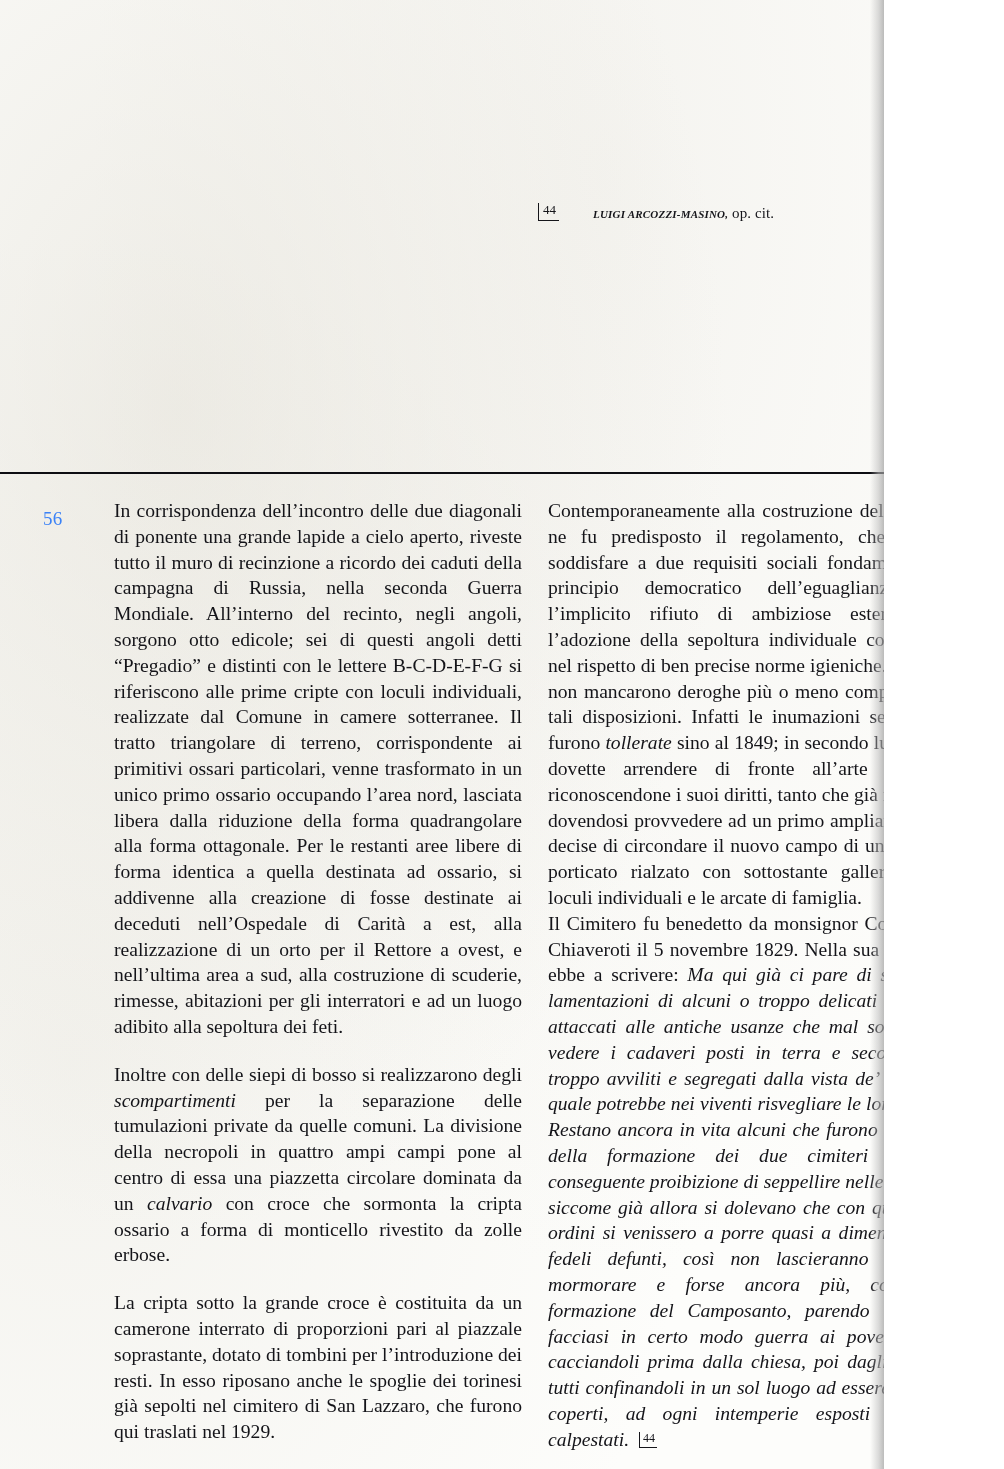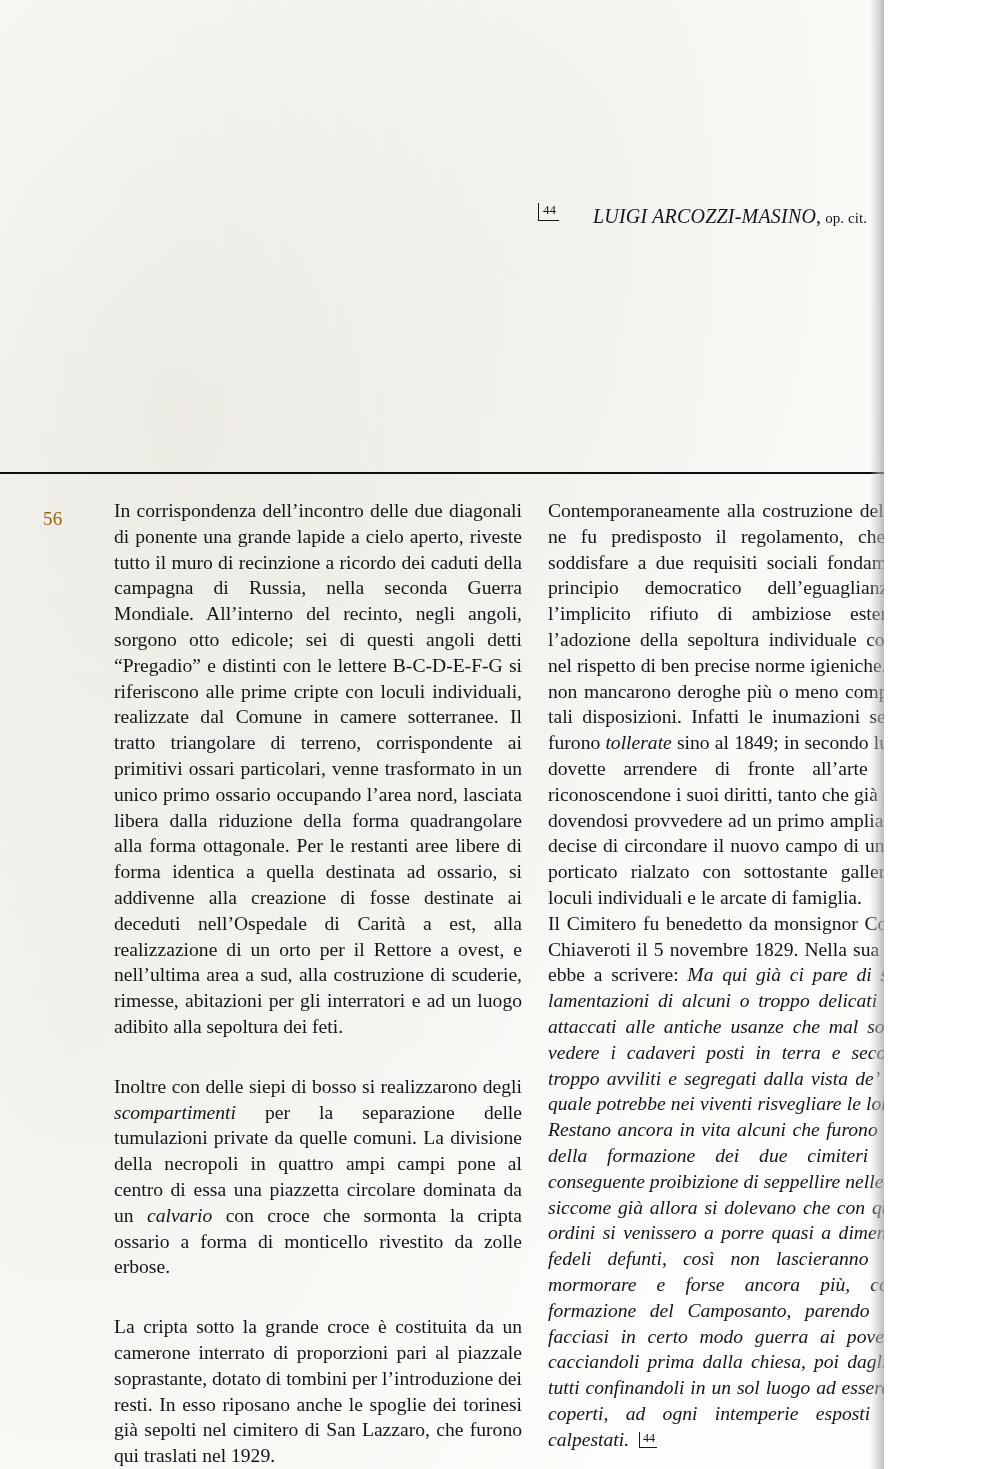--- a/index.html
+++ b/index.html
@@ -62,41 +62,42 @@
   }
   .fn-text {
     margin-left: 34px;
     font-size: 15px;
     color: #15151a;
     letter-spacing: .1px;
     padding-top: 2px;
   }
   .fn-text .smallcaps {
     font-style: italic;
-    font-size: 20px;
+    font-size: 11px;
     letter-spacing: .2px;
+    font-weight: bold;
   }
 
   
   .divider {
     position: absolute;
     left: 0;
     top: 472px;
     width: 996px;
     height: 0;
     border-top: 2.2px solid #0d0d12;
   }
 
   
   .folio {
     position: absolute;
     left: 43px;
     top: 508px;
     font-size: 19px;
-    color: #a16207;
+    color: #3b82f6;
     letter-spacing: .3px;
   }
 
   .columns {
     position: absolute;
     left: 114px;
     top: 498px;
     width: 842px;
     display: flex;
     gap: 26px;
@@ -108,21 +109,21 @@
     margin: 0;
     font-size: 19.6px;
     line-height: 25.8px;
     text-align: justify;
     text-justify: inter-word;
     color: #141419;
     hyphens: manual;
     -webkit-hyphens: manual;
   }
   .col p + p {
-    margin-top: 34px;
+    margin-top: 22px;
   }
   .col p.tight + p.tight {
     margin-top: 0;
   }
   .col em {
     font-style: italic;
   }
   .col .quote {
   }
 

